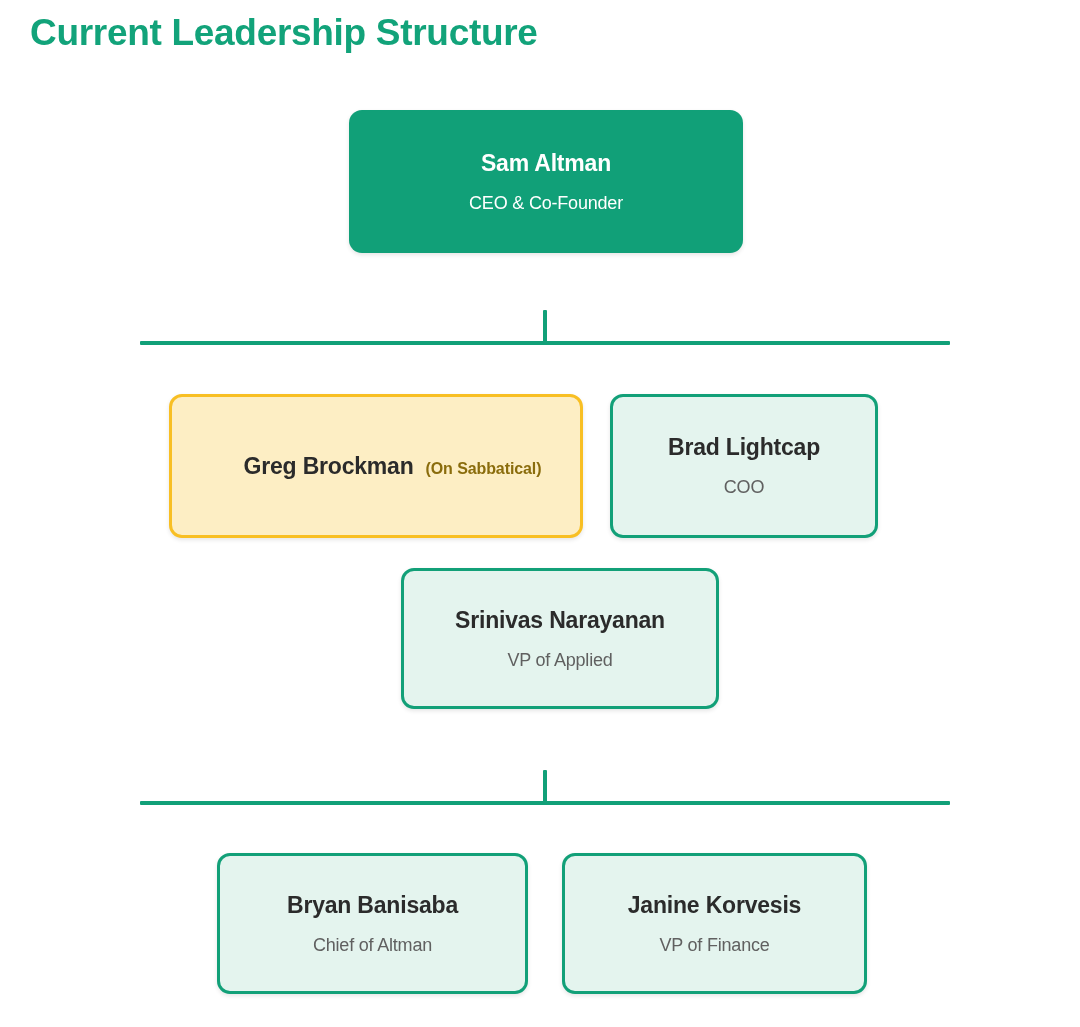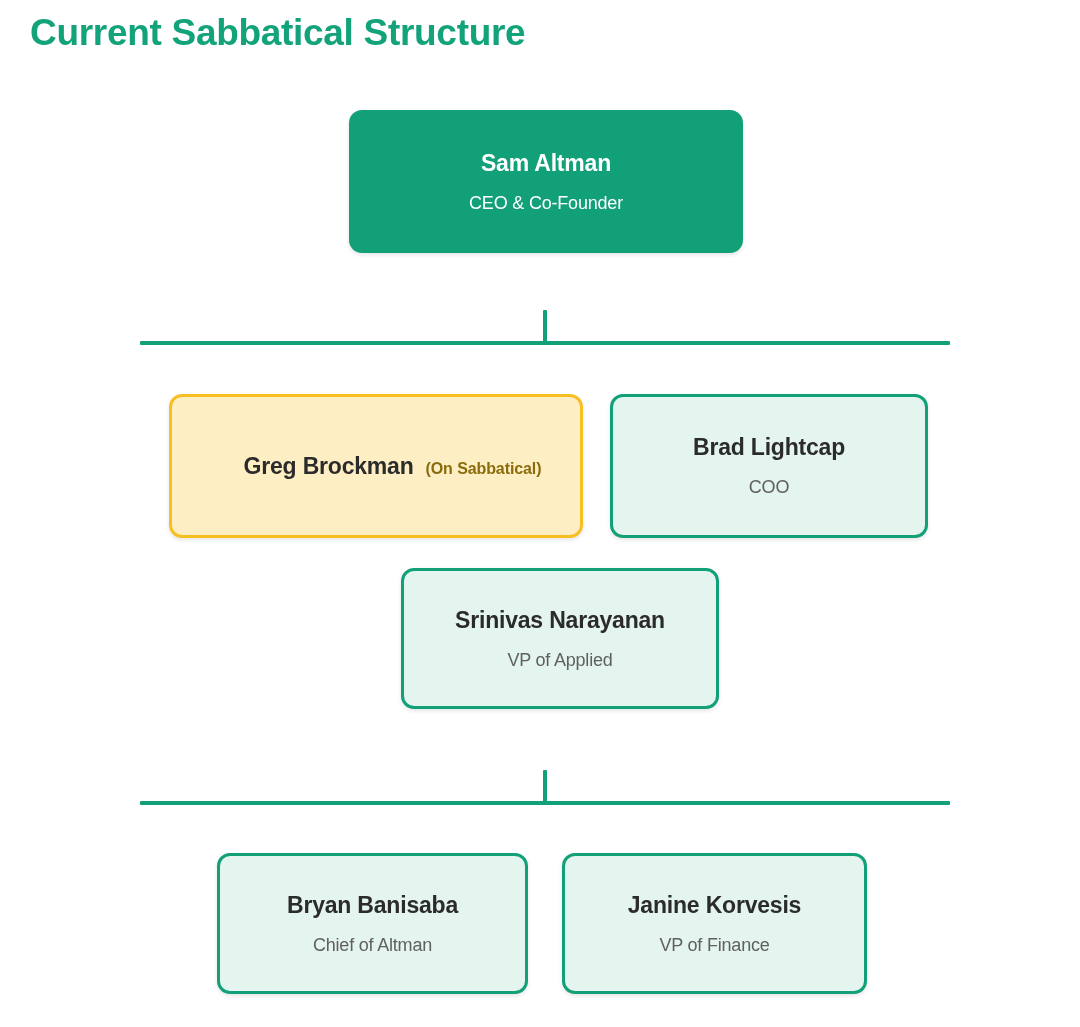--- a/index.html
+++ b/index.html
@@ -98,39 +98,39 @@
   .conn-v {
     position: absolute;
     width: 4px;
     background: #11a078;
     border-radius: 1px;
   }
 </style>
 </head>
 <body>
 
-<div id="page-title">Current Sabbatical Structure</div>
+<div id="page-title">Current Leadership Structure</div>
 
 <div class="card root" style="left:349px; top:110px; width:394px; height:143px;">
   <span class="name-line">
     <span class="name">Sam Altman</span>
   </span>
   <span class="role">CEO &amp; Co-Founder</span>
 </div>
 
 <div class="conn-v" style="left:543px; top:310px; height:33px;"></div>
 <div class="conn-h" style="left:140px; top:341px; width:810px;"></div>
 
 <div class="card highlight" style="left:169px; top:394px; width:414px; height:144px;">
   <span class="name-line">
     <span class="name">Greg Brockman</span><span class="badge">(On Sabbatical)</span>
   </span>
 </div>
 
-<div class="card standard" style="left:610px; top:394px; width:318px; height:144px;">
+<div class="card standard" style="left:610px; top:394px; width:268px; height:144px;">
   <span class="name-line">
     <span class="name">Brad Lightcap</span>
   </span>
   <span class="role">COO</span>
 </div>
 
 <div class="card standard" style="left:387px; top:568px; width:318px; height:141px;margin-left:14px;">
   <span class="name-line">
     <span class="name">Srinivas Narayanan</span>
   </span>

